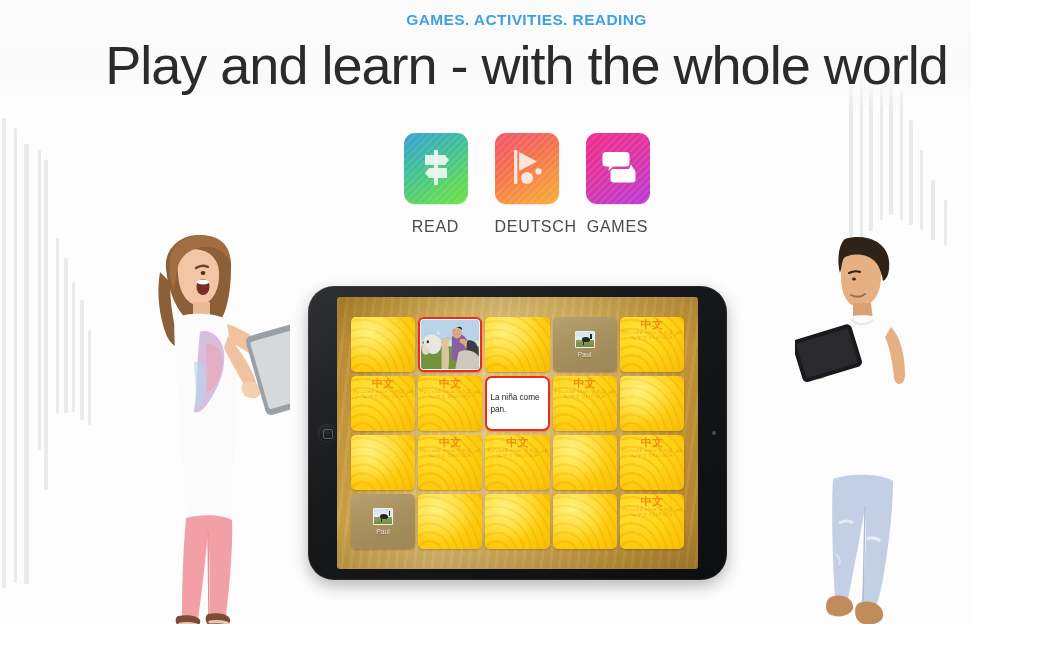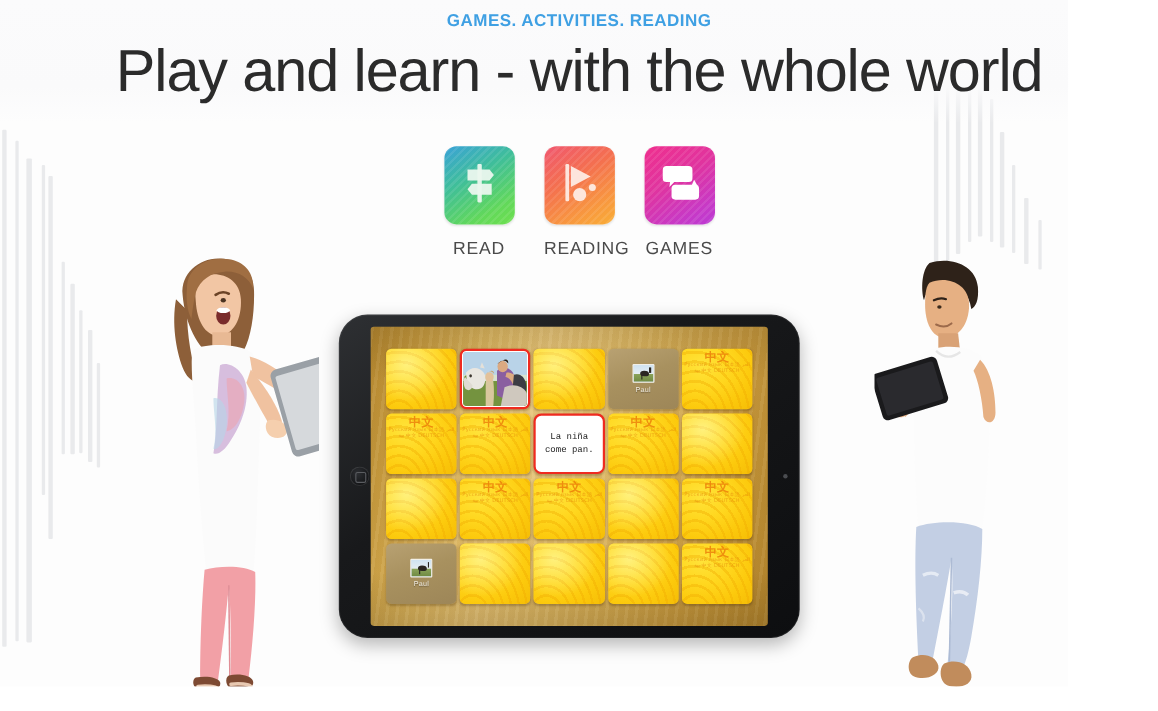--- a/index.html
+++ b/index.html
@@ -293,22 +293,22 @@
     background: #ffffff;
     display: flex;
     align-items: center;
     justify-content: center;
     padding: 3px;
   }
   .card-text span {
     font-size: 8.2px;
     line-height: 12px;
     color: #1d1d1d;
-    text-align: center;
-    font-family: Liberation Mono, monospace;
+    text-align: left;
+    font-family: Liberation Sans, sans-serif;
   }
 </style>
 </head>
 <body>
 
 <div id="page">
 
   <div class="wave-layer wave-left">
       <div class="wave-bar" style="left: 2px; top: 118px; width: 4px; height: 470px; background: rgb(233, 234, 236);"></div>
       <div class="wave-bar" style="left: 14px; top: 128px; width: 3px; height: 455px; background: rgb(233, 234, 236);"></div>
@@ -360,21 +360,21 @@
       <div class="feature-tile tile-observe">
         <span>
           <svg width="36" height="40" viewBox="0 0 36 40">
             <rect x="5" y="3" width="3.4" height="34" rx="1.2" fill="#fdeae2" opacity="0.96"></rect>
             <path d="M10 5 L28 14.5 L10 24 Z" fill="#fdeae2" opacity="0.96"></path>
             <circle cx="18" cy="31" r="6" fill="#fdeae2" opacity="0.96"></circle>
             <circle cx="29.5" cy="24.5" r="3.2" fill="#fdeae2" opacity="0.96"></circle>
           </svg>
         </span>
       </div>
-      <div class="feature-label">READING</div>
+      <div class="feature-label">DEUTSCH</div>
     </div>
 
     <div class="feature">
       <div class="feature-tile tile-speak">
         <span>
           <svg width="40" height="38" viewBox="0 0 40 38">
             <path d="M4 4 H24 A3.5 3.5 0 0 1 27.5 7.5 V15 A3.5 3.5 0 0 1 24 18.5 H11 L6.5 23 L7.2 18.5 H4 A3.5 3.5 0 0 1 0.5 15 V7.5 A3.5 3.5 0 0 1 4 4 Z" transform="translate(4,0)" fill="#ffffff"></path>
             <path d="M16 21 H34 A3.5 3.5 0 0 1 37.5 24.5 V31 A3.5 3.5 0 0 1 34 34.5 H16 A3.5 3.5 0 0 1 12.5 31 V24.5 A3.5 3.5 0 0 1 16 21 Z" fill="#ffffff"></path>
             <path d="M33 16.5 L36.5 22.5 L30.5 22 Z" fill="#ffffff"></path>
           </svg>

